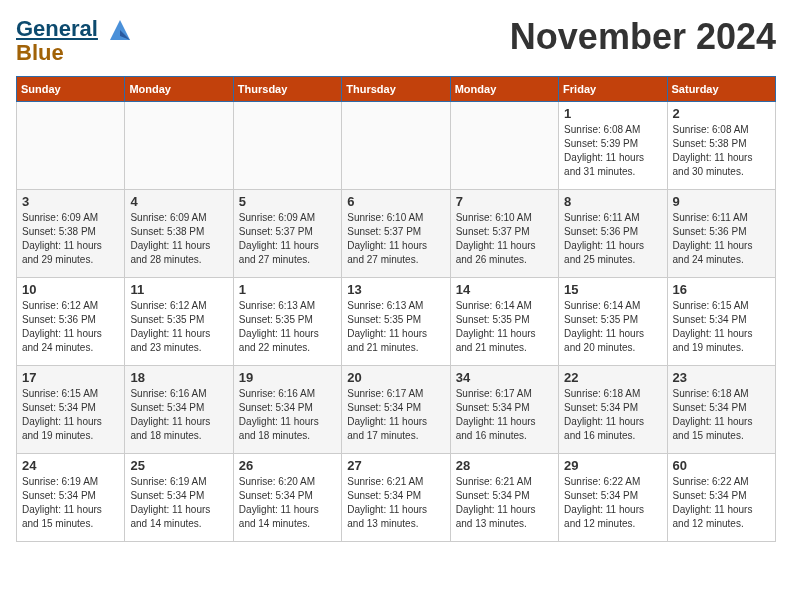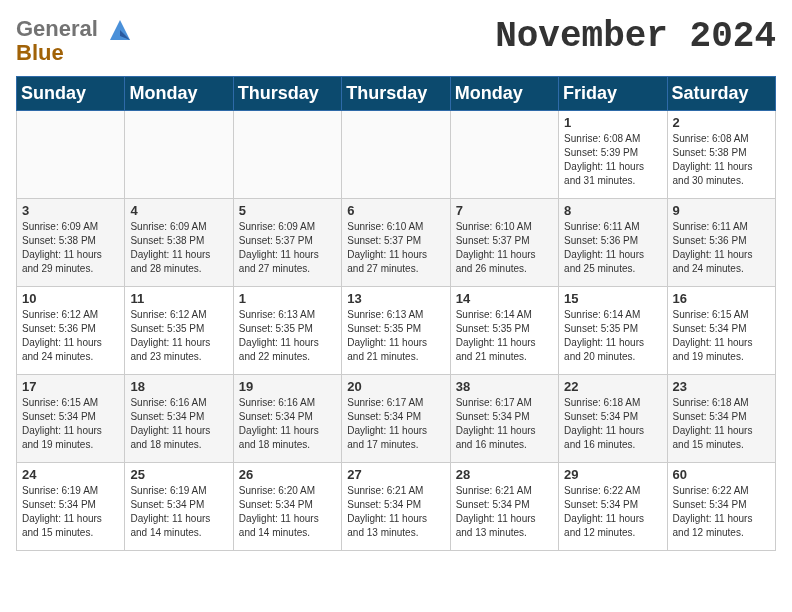--- a/index.html
+++ b/index.html
@@ -15,40 +15,39 @@
       justify-content: space-between;
       align-items: flex-start;
       margin-bottom: 10px;
     }
     .logo {
       display: flex;
       align-items: center;
     }
     .title-block {
       text-align: right;
-      font-family: Liberation Mono, monospace;
     }
     .month-title {
       font-size: 36px;
       font-weight: bold;
       color: #333;
     }
     .location {
       font-size: 16px;
       color: #555;
     }
     table {
       width: 100%;
       border-collapse: collapse;
       table-layout: fixed;
     }
     thead tr th {
-      background-color: #0c4a6e;
+      background-color: #c2410c;
       color: #fff;
-      font-size: 18px;
+      font-size: 11px;
       font-weight: bold;
       padding: 6px 4px;
       text-align: left;
       border: 1px solid #2e6aa8;
     }
     tbody tr td {
       vertical-align: top;
       border: 1px solid #ccc;
       padding: 4px 5px;
       min-height: 80px;
@@ -75,21 +74,21 @@
     }
   </style>
 </head>
 <body>
 
 <div class="header">
   <div class="logo">
     <div>
       <div style="display:flex;align-items:center;">
         <div style="font-size:22px;font-weight:bold;line-height:1.1;color:#333;">
-          <span style="color:#737373;">General</span>
+          <span style="color:#0c4a6e;text-decoration:underline;">General</span>
           <svg width="28" height="28" viewBox="0 0 28 28" style="vertical-align:middle;margin-left:2px;">
             <polygon points="4,24 14,4 24,24" fill="#4a90d9"></polygon>
             <polygon points="14,14 24,24 14,20" fill="#2a5a9f"></polygon>
           </svg>
         </div>
         <div></div>
       </div>
       <div style="font-size:22px;font-weight:bold;color:#a16207;margin-top:-4px;">Blue</div>
     </div>
   </div>
@@ -197,21 +196,21 @@
         </td>
         <td>
           <div class="day-num">19</div>
           <div class="day-info">Sunrise: 6:16 AM<br>Sunset: 5:34 PM<br>Daylight: 11 hours and 18 minutes.</div>
         </td>
         <td>
           <div class="day-num">20</div>
           <div class="day-info">Sunrise: 6:17 AM<br>Sunset: 5:34 PM<br>Daylight: 11 hours and 17 minutes.</div>
         </td>
         <td>
-          <div class="day-num">38</div>
+          <div class="day-num">34</div>
           <div class="day-info">Sunrise: 6:17 AM<br>Sunset: 5:34 PM<br>Daylight: 11 hours and 16 minutes.</div>
         </td>
         <td>
           <div class="day-num">22</div>
           <div class="day-info">Sunrise: 6:18 AM<br>Sunset: 5:34 PM<br>Daylight: 11 hours and 16 minutes.</div>
         </td>
         <td>
           <div class="day-num">23</div>
           <div class="day-info">Sunrise: 6:18 AM<br>Sunset: 5:34 PM<br>Daylight: 11 hours and 15 minutes.</div>
         </td>

